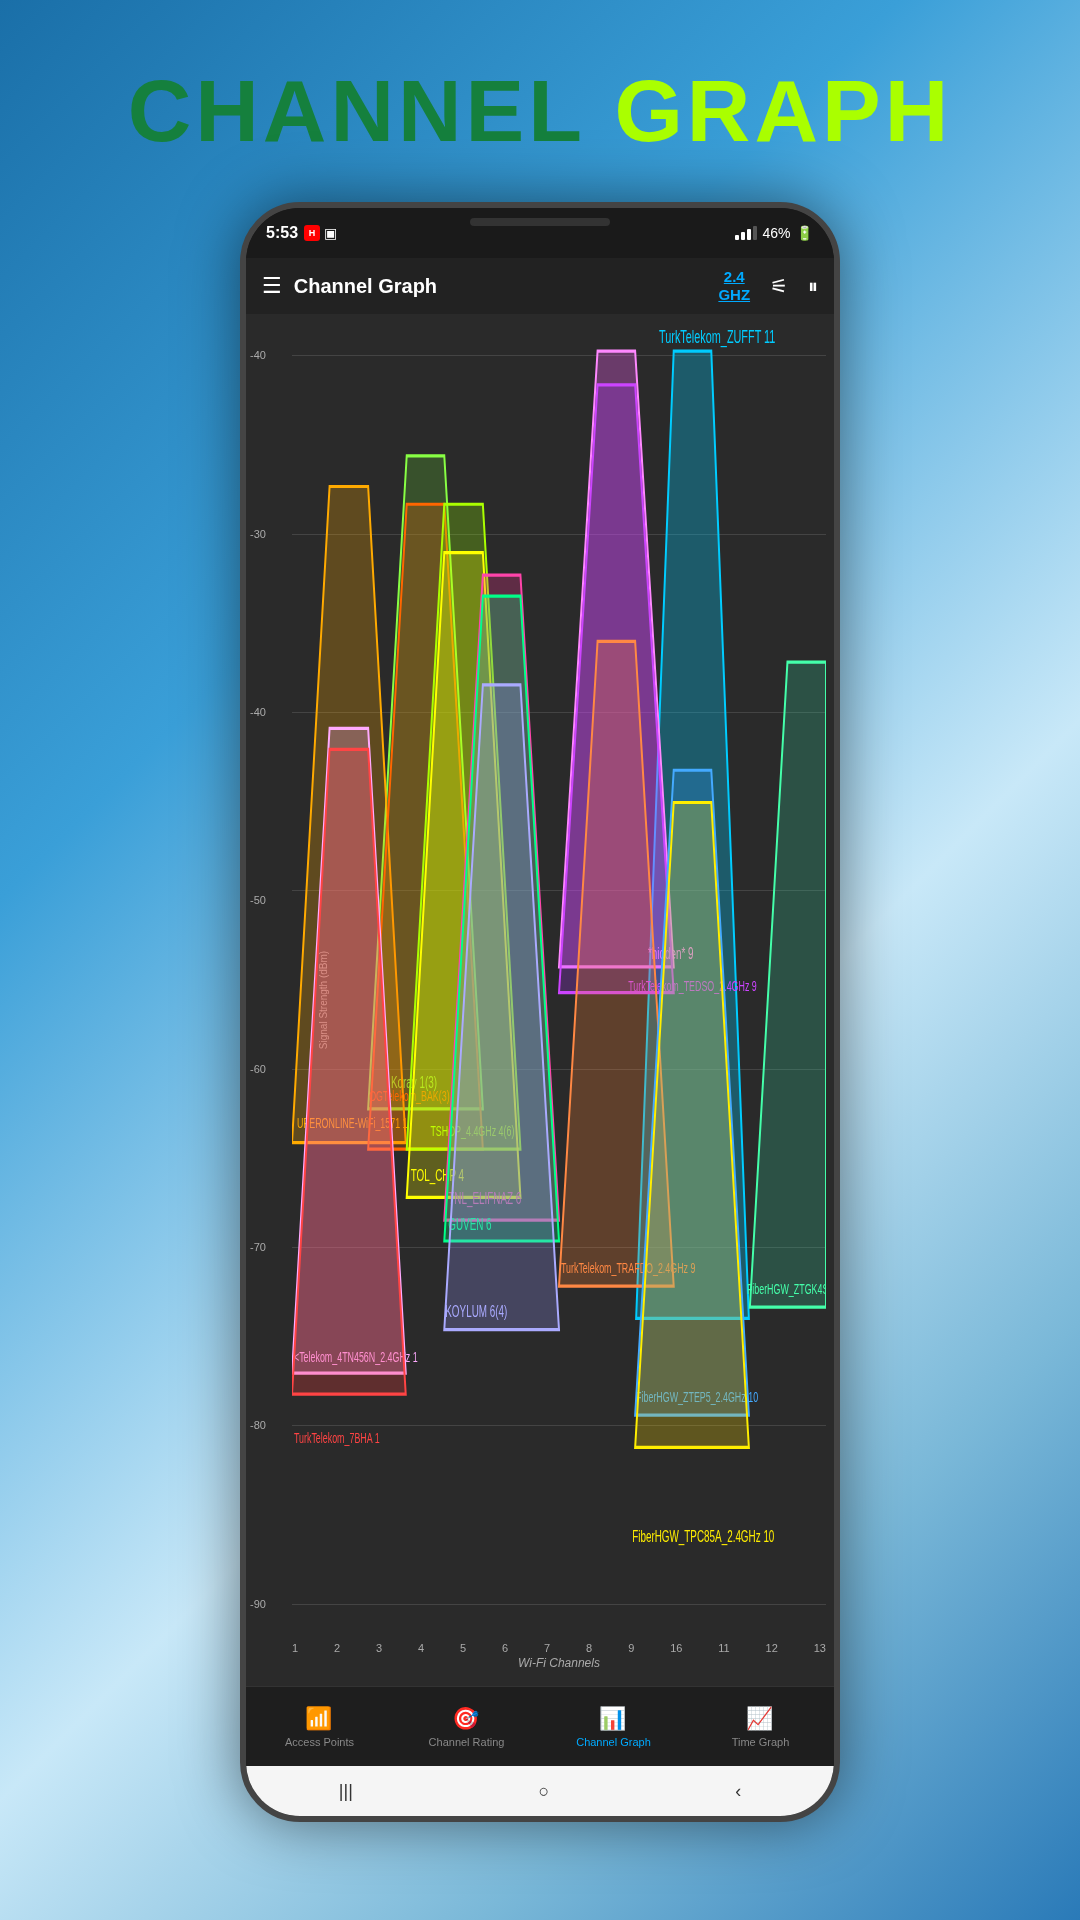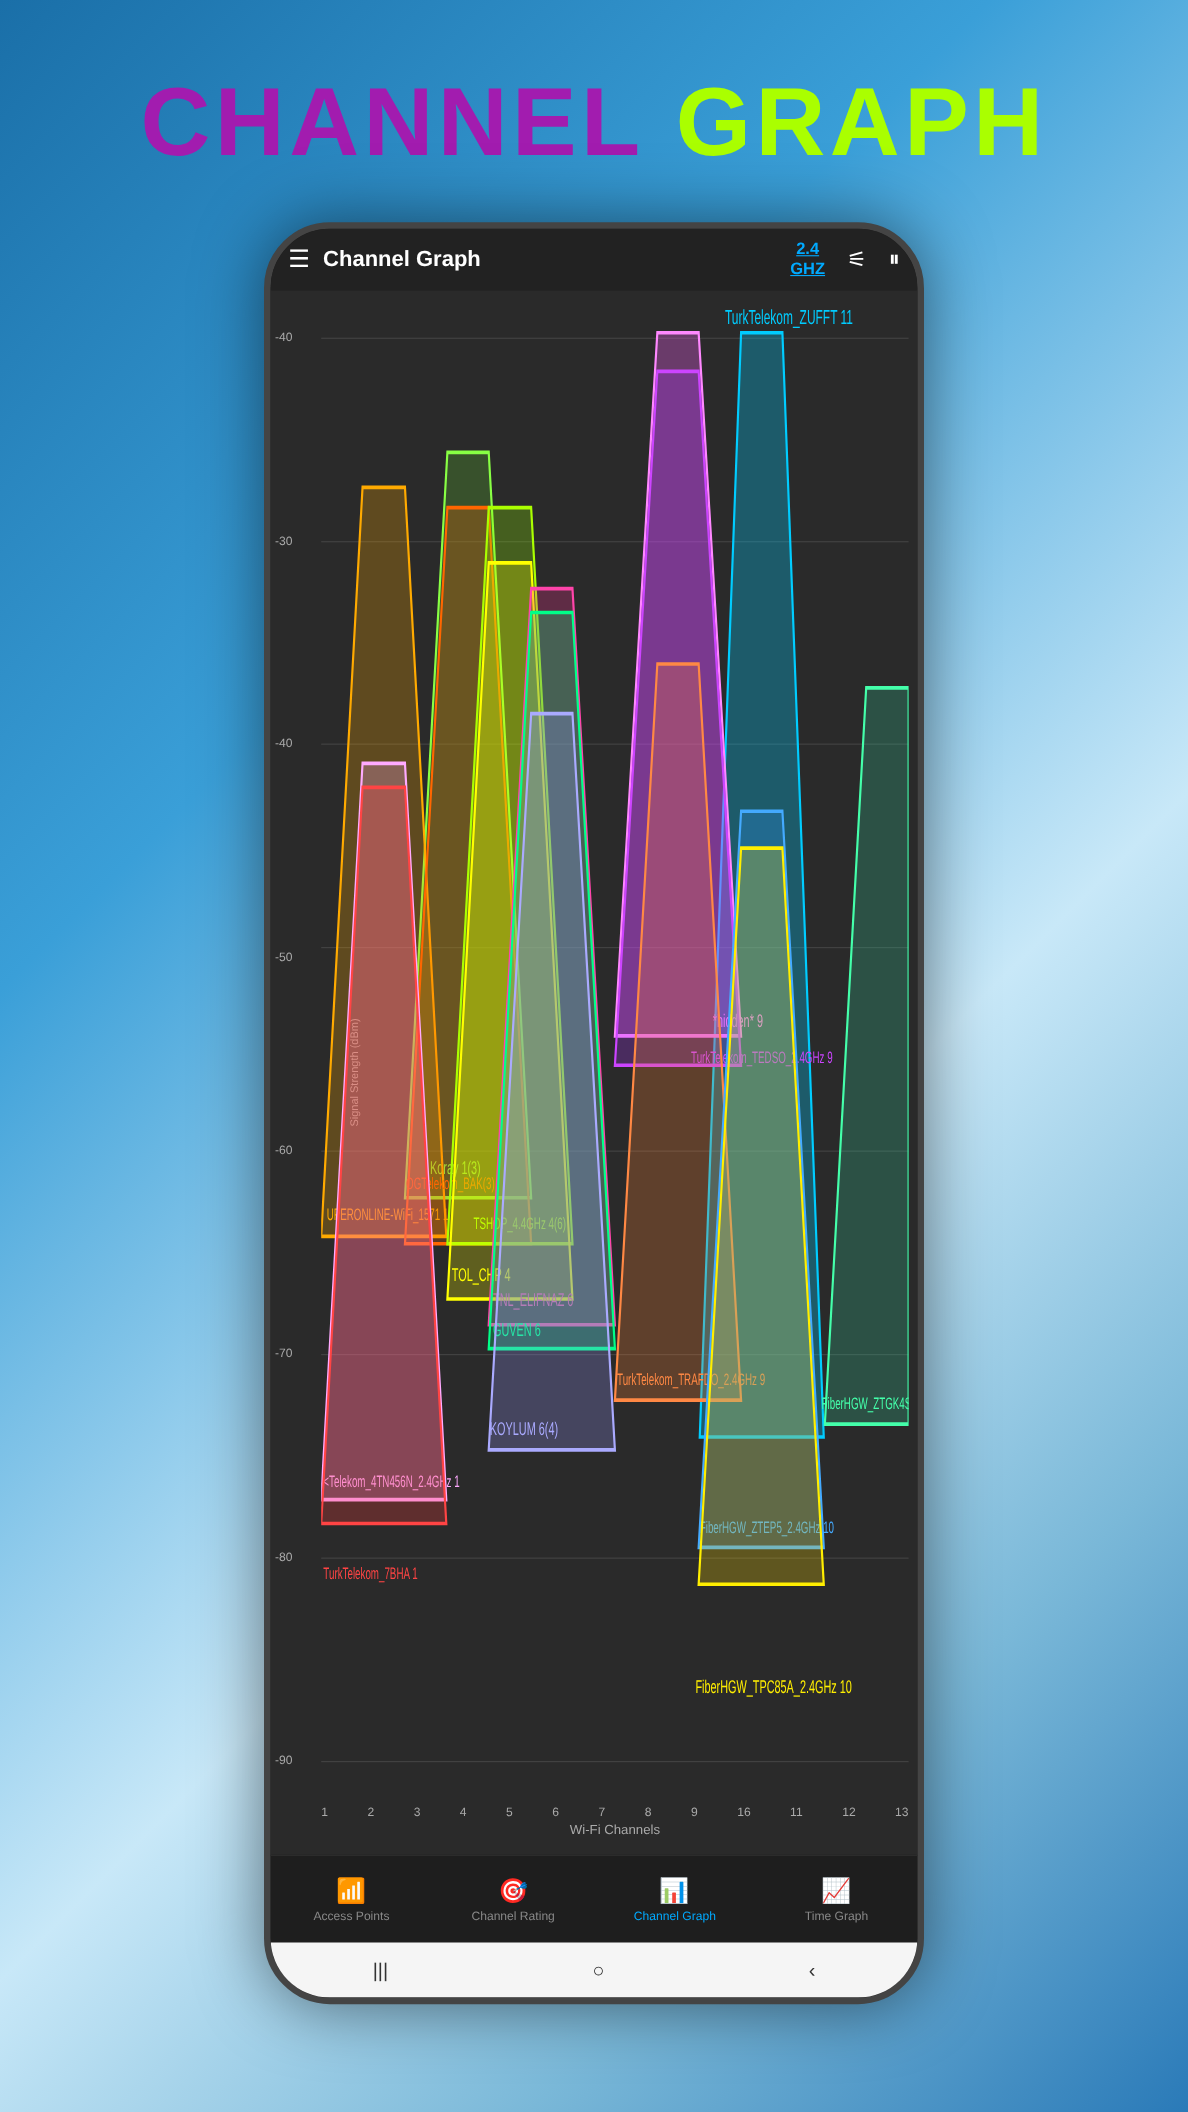--- a/index.html
+++ b/index.html
@@ -16,21 +16,21 @@
     }
     .page-title {
       margin-top: 60px;
       font-size: 88px;
       font-weight: 900;
       letter-spacing: 4px;
       text-transform: uppercase;
       color: white;
     }
     .page-title span {
-      color: #a21caf;
+      color: #15803d;
     }
     .phone-wrapper {
       margin-top: 40px;
       width: 600px;
       height: 1620px;
       background: #1a1a1a;
       border-radius: 60px;
       border: 6px solid #444;
       box-shadow: 0 0 60px rgba(0,0,0,0.5), inset 0 0 10px rgba(255,255,255,0.05);
       display: flex;
@@ -232,20 +232,38 @@
   </style>
 </head>
 <body>
 
 <div class="page-title">
   <span>CHANNEL</span>&nbsp;<span style="color:#aaff00">GRAPH</span>
 </div>
 
 <div class="phone-wrapper">
 
+  <div class="status-bar">
+    <div class="notch-area"></div>
+    <span class="status-time">5:53</span>
+    <div class="status-icons">
+      <div class="status-icon-red">H</div>
+      <span class="status-icon-white">▣</span>
+    </div>
+    <div class="status-right">
+      <div class="signal-bars">
+        <div class="bar" style="height:5px;"></div>
+        <div class="bar" style="height:8px;"></div>
+        <div class="bar" style="height:11px;"></div>
+        <div class="bar" style="height:14px; background:#555;"></div>
+      </div>
+      <span>46%</span>
+      <span>🔋</span>
+    </div>
+  </div>
 
   <div class="top-bar">
     <span class="menu-icon">☰</span>
     <span class="top-bar-title">Channel Graph</span>
     <div class="ghz-badge">2.4<br>GHZ</div>
     <span class="top-bar-icon">⚟</span>
     <span class="top-bar-icon">⏸</span>
   </div>
 
   <div class="chart-area">
@@ -333,21 +351,21 @@
           <span>5</span>
           <span>6</span>
         <span>7</span>
           <span>8</span>
           <span>9</span>
           <span>16</span>
           <span>11</span>
           <span>12</span>
           <span>13</span>
       </div>
-      <div style="color:#aaa;font-size:12px;text-align:center;">Wi-Fi Channels</div>
+      <div style="color:#aaa;font-size:12px;text-align:center;font-style:italic;">Wi-Fi Channels</div>
     </div>
   </div>
 
   <div class="bottom-nav">
     <div class="nav-item nav-inactive">
       <span class="nav-icon">📶</span>
       <span class="nav-label">Access Points</span>
     </div>
     <div class="nav-item nav-inactive">
       <span class="nav-icon">🎯</span>

